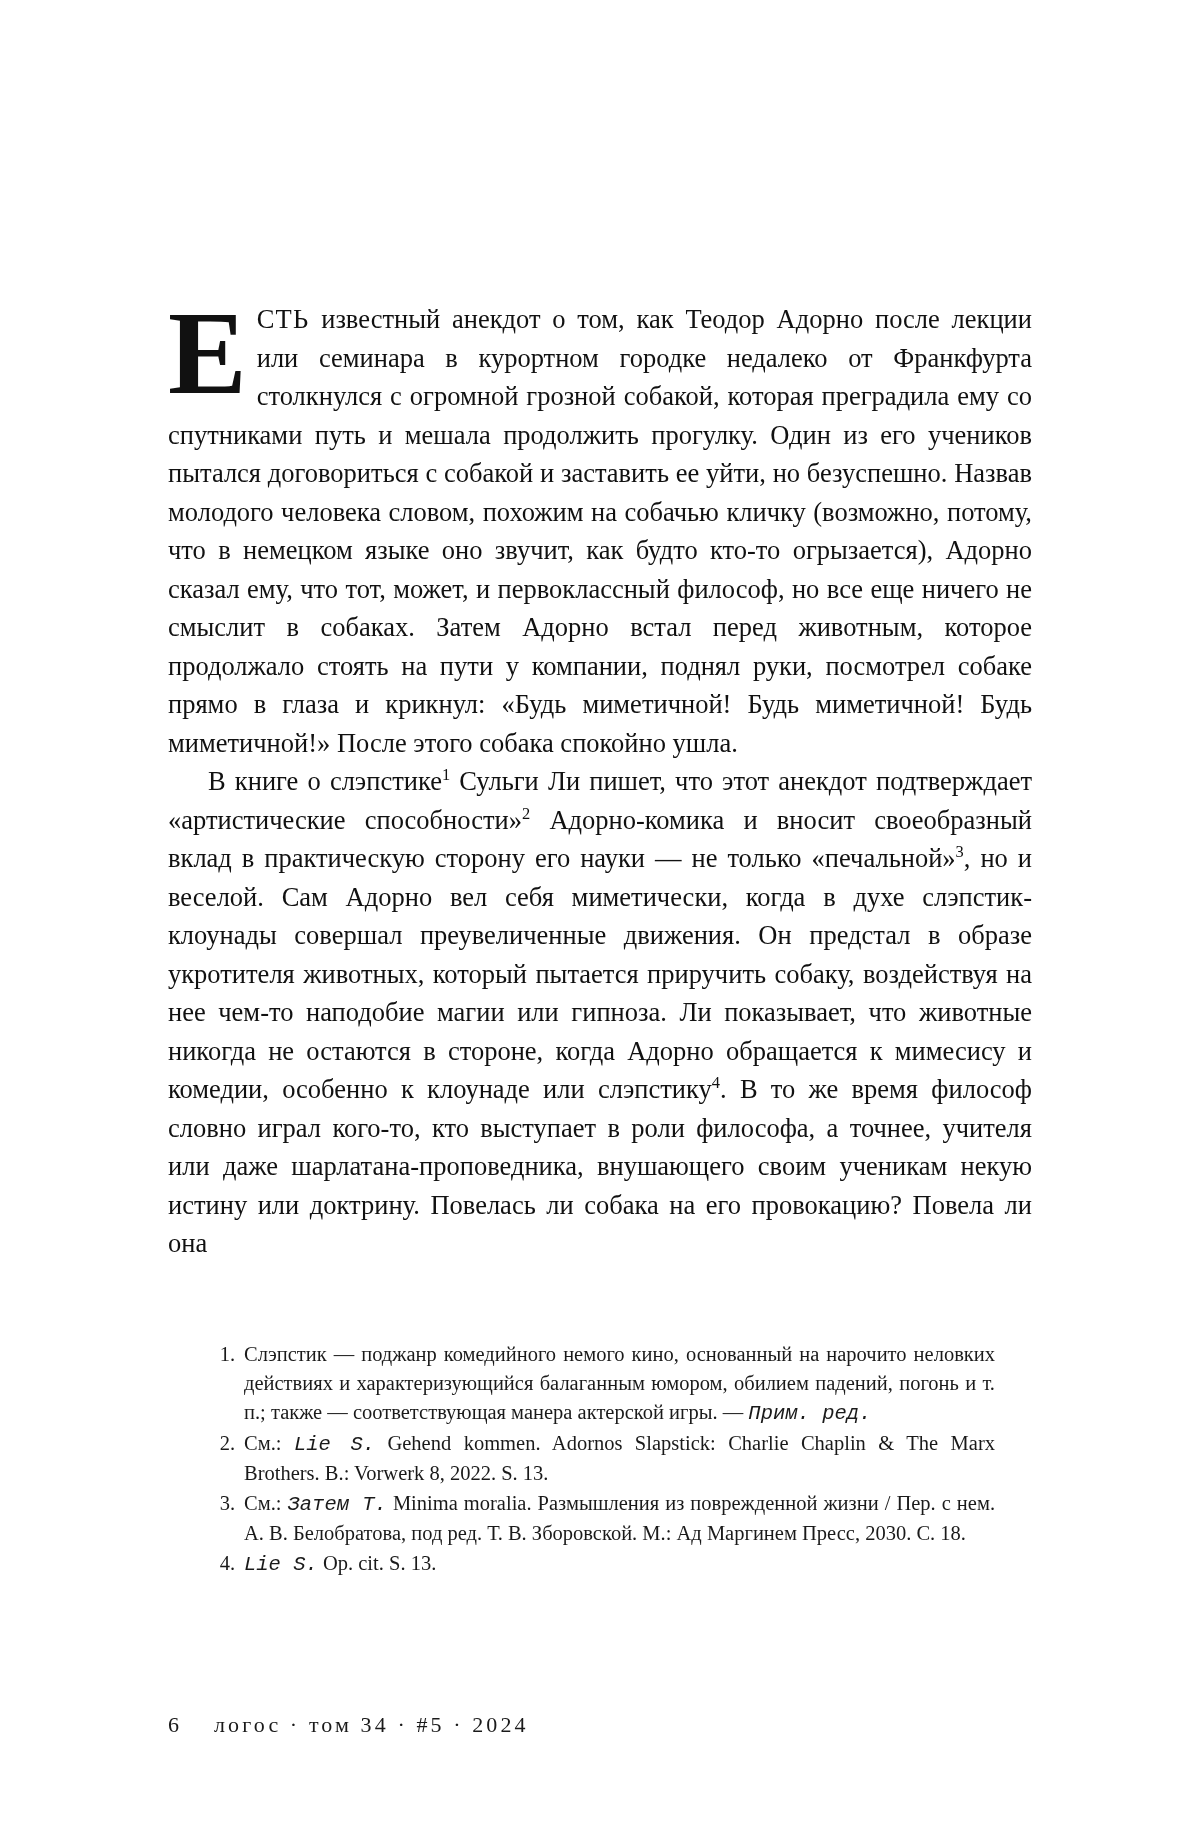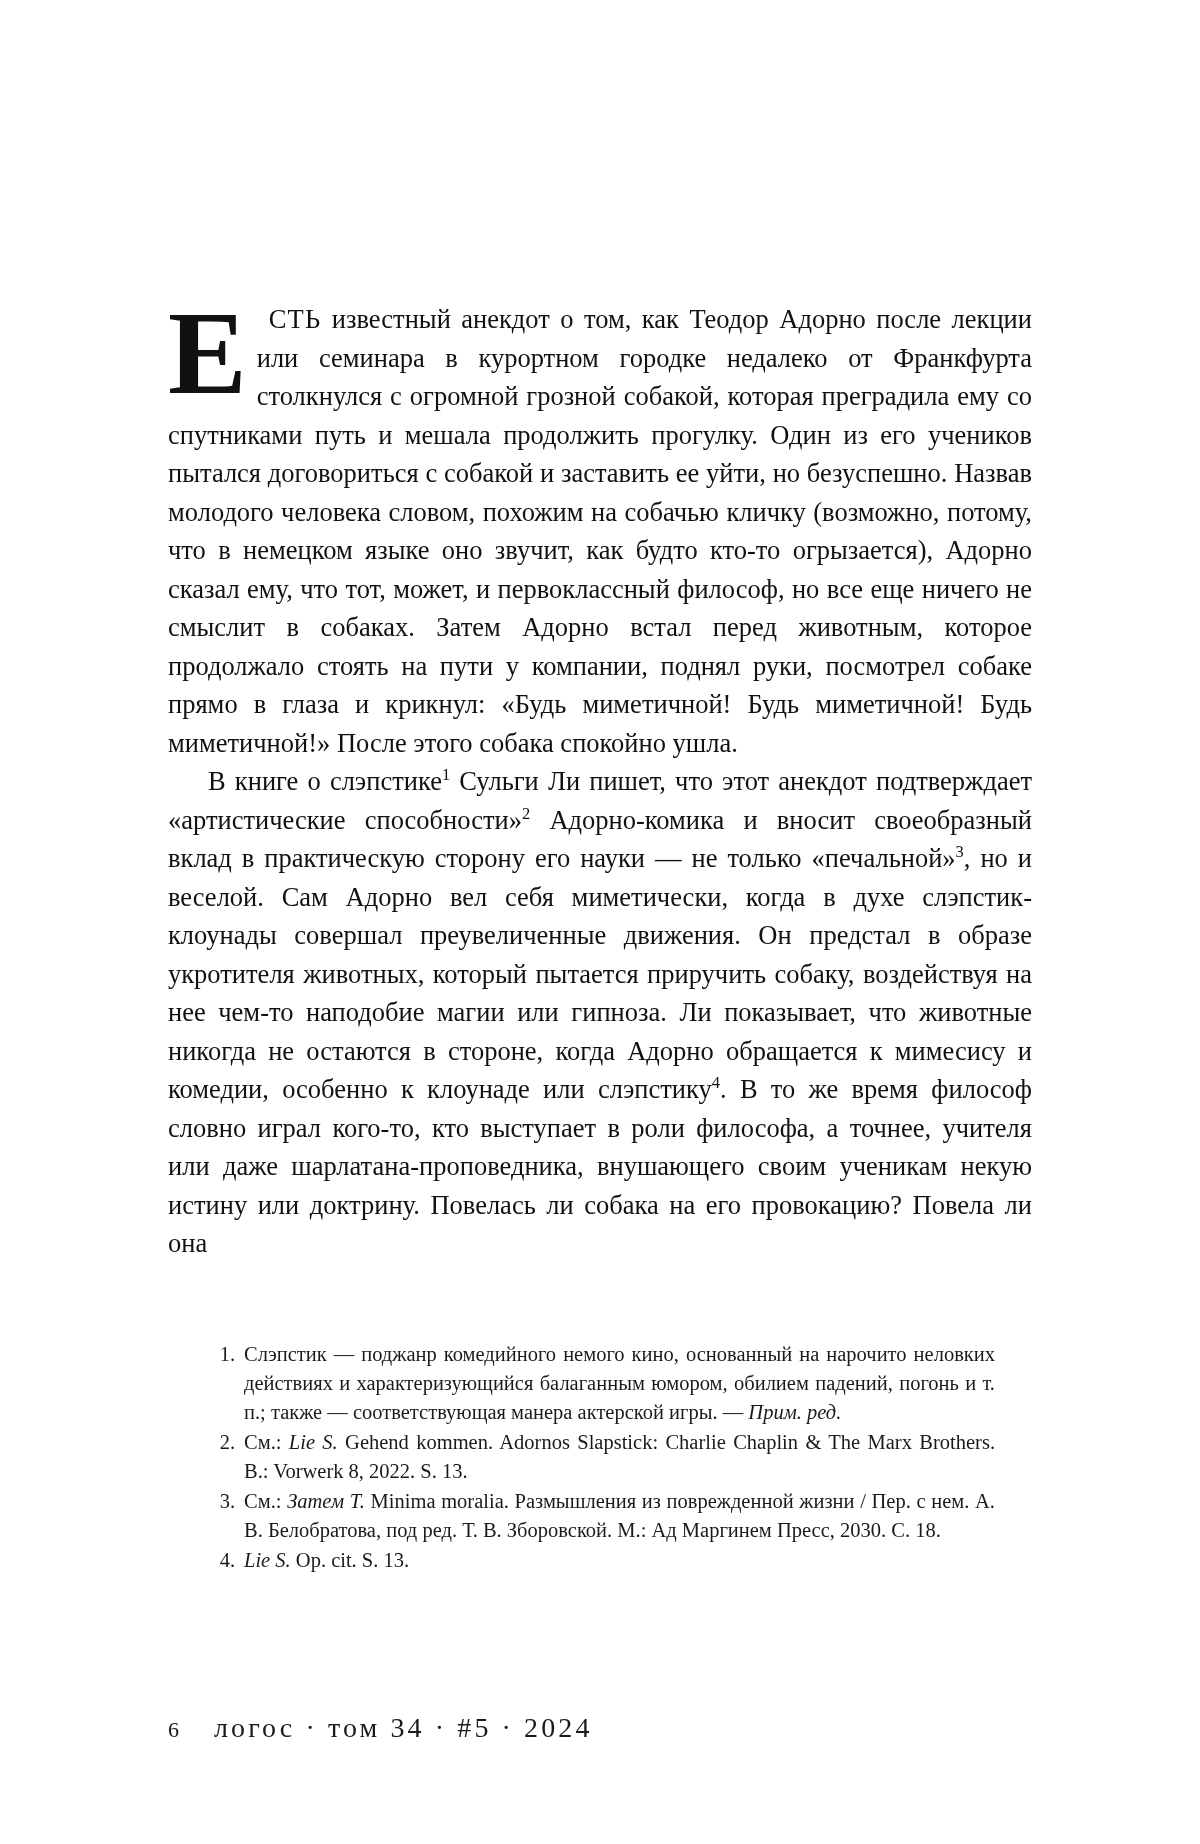--- a/index.html
+++ b/index.html
@@ -46,21 +46,20 @@
     float: left;
     font-family: "Liberation Serif", "DejaVu Serif", serif;
     font-size: 118px;
     line-height: 0.82;
     font-weight: 700;
     margin: 6px 10px 0 0;
     color: #111111;
   }
   .smallcaps-open {
     letter-spacing: 1.2px;
-    margin-left: 12px;
   }
   sup {
     font-size: 0.62em;
     line-height: 0;
     vertical-align: super;
   }
   .footnotes {
     position: absolute;
     left: 205px;
     top: 1340px;
@@ -79,38 +78,39 @@
     flex: 0 0 30px;
     text-align: right;
     padding-right: 9px;
     box-sizing: content-box;
   }
   .fn-text {
     flex: 1 1 auto;
   }
   .fn-text i, .fn-text em {
     font-style: italic;
+    font-family: Liberation Mono, monospace;
   }
   .footer {
     position: absolute;
     left: 168px;
     top: 1712px;
     width: 864px;
     display: flex;
     align-items: baseline;
     font-size: 22px;
     color: #1a1a1a;
   }
   .folio {
     width: 46px;
     font-size: 22px;
   }
   .running-title {
     letter-spacing: 3.1px;
-    font-size: 28px;
+    font-size: 22px;
     text-transform: lowercase;
   }
 </style>
 </head>
 <body>
 
 <div class="page">
 
   <div class="content">
     <div class="body-text">

